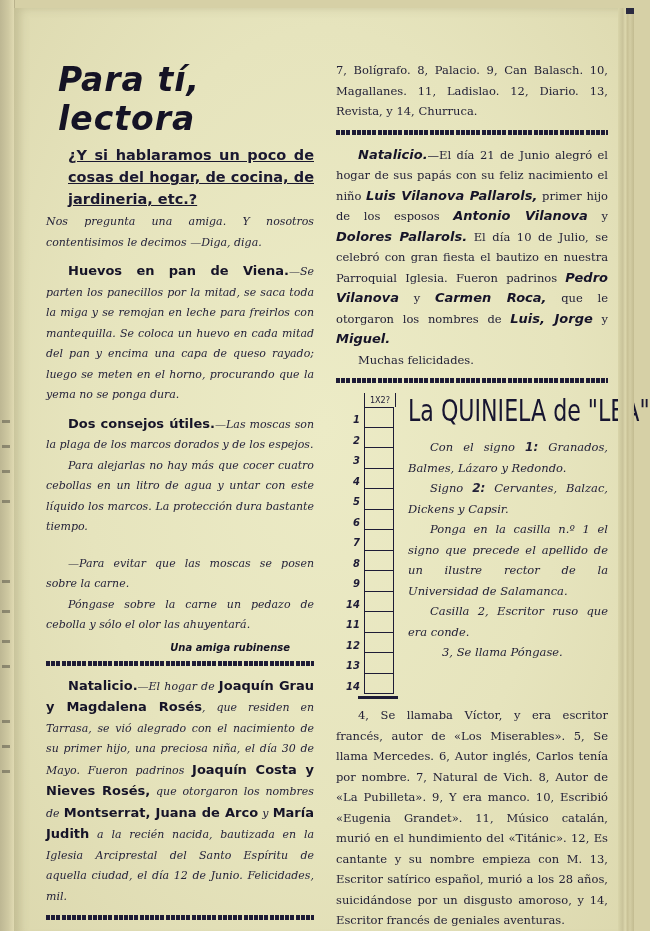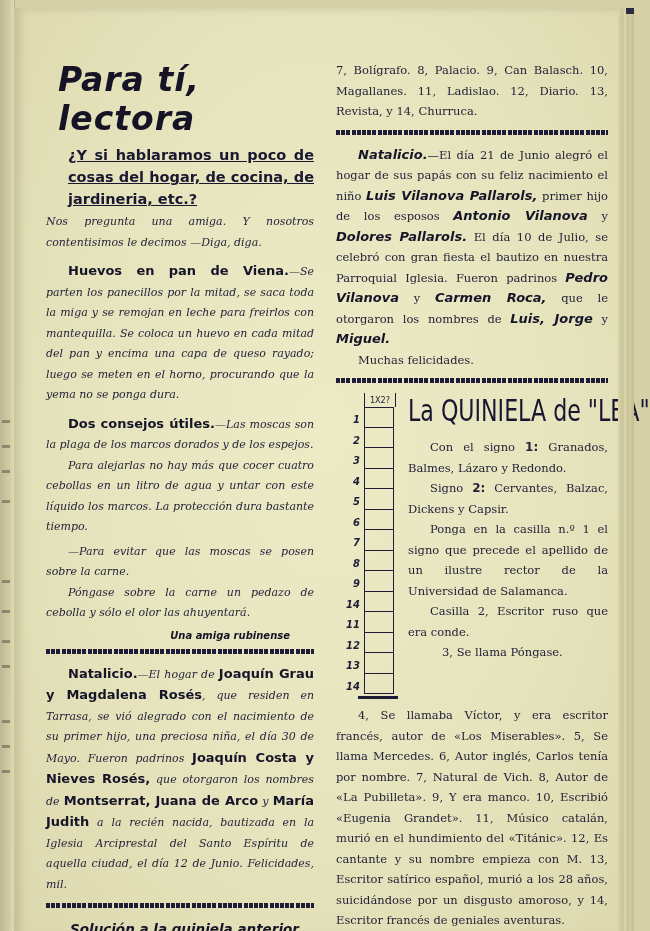--- a/index.html
+++ b/index.html
@@ -81,21 +81,21 @@
   .cell:first-child { border-top:1.5px solid #1e1c36; }
   .nums { position:absolute; left:0; top:14px; width:24px; }
   .num { height:20.5px; line-height:26px; text-align:right;
     font-family:"DejaVu Sans", sans-serif; font-weight:bold; font-size:10px; font-style:italic; color:#1e1c36; }
   .grid-foot { position:absolute; left:22px; top:303px; width:40px; height:3px; background:#1e1c36; }
   .q-title {
     position:absolute; left:72px; top:0px; font-family:"DejaVu Sans Condensed","DejaVu Sans", sans-serif;
     font-size:30px; letter-spacing:0px; color:#171530; transform:scaleX(0.82); transform-origin:left top;
     white-space:nowrap; font-weight:normal;
   }
-  .q-body { position:absolute; left:72px; top:44px; width:200px; }
+  .q-body { position:absolute; left:72px; top:44px; width:200px;font-style:italic; }
   .sb { font-family:"DejaVu Sans", sans-serif; font-weight:bold; font-size:12px; }
 </style>
 </head>
 <body>
 
 <div class="prev-page">
   <i style="top:420px"></i>
     <i style="top:445px"></i>
     <i style="top:470px"></i>
     <i style="top:500px"></i>
@@ -118,21 +118,21 @@
     <p class="it" style="margin-top:2px">Nos pregunta una amiga. Y nosotros contentisimos le decimos —Diga, diga.</p>
 
     <p class="it ind" style="margin-top:8px">
       <span class="b">Huevos en pan de Viena.</span><span>—Se parten los panecillos por la mitad, se saca toda la miga y se remojan en leche para freirlos con mantequilla. Se coloca un huevo en cada mitad del pan y encima una capa de queso rayado; luego se meten en el horno, procurando que la yema no se ponga dura.</span>
     </p>
 
     <p class="it ind" style="margin-top:8px">
       <span class="b">Dos consejos útiles.</span><span>—Las moscas son la plaga de los marcos dorados y de los espejos.</span>
     </p>
     <p class="it ind">Para alejarlas no hay más que cocer cuatro cebollas en un litro de agua y untar con este líquido los marcos. La protección dura bastante tiempo.</p>
-    <p class="it ind" style="margin-top:4px">—Para evitar que las moscas se posen sobre la carne.</p>
+    <p class="it ind" style="margin-top:16px">—Para evitar que las moscas se posen sobre la carne.</p>
     <p class="it ind">Póngase sobre la carne un pedazo de cebolla y sólo el olor las ahuyentará.</p>
 
     <div class="sig">Una amiga rubinense</div>
     <div class="dotrule"></div>
 
     <p class="it ind">
       <span class="b">Natalicio.</span><span>—El hogar de </span><span class="b">Joaquín Grau y Magdalena Rosés</span><span>, que residen en Tarrasa, se vió alegrado con el nacimiento de su primer hijo, una preciosa niña, el día 30 de Mayo. Fueron padrinos </span><span class="b">Joaquín Costa y Nieves Rosés,</span><span> que otorgaron los nombres de </span><span class="b">Montserrat, Juana de Arco</span><span> y </span><span class="b">María Judith</span><span> a la recién nacida, bautizada en la Iglesia Arciprestal del Santo Espíritu de aquella ciudad, el día 12 de Junio. Felicidades, mil.</span>
     </p>
 
     <div class="dotrule"></div>

